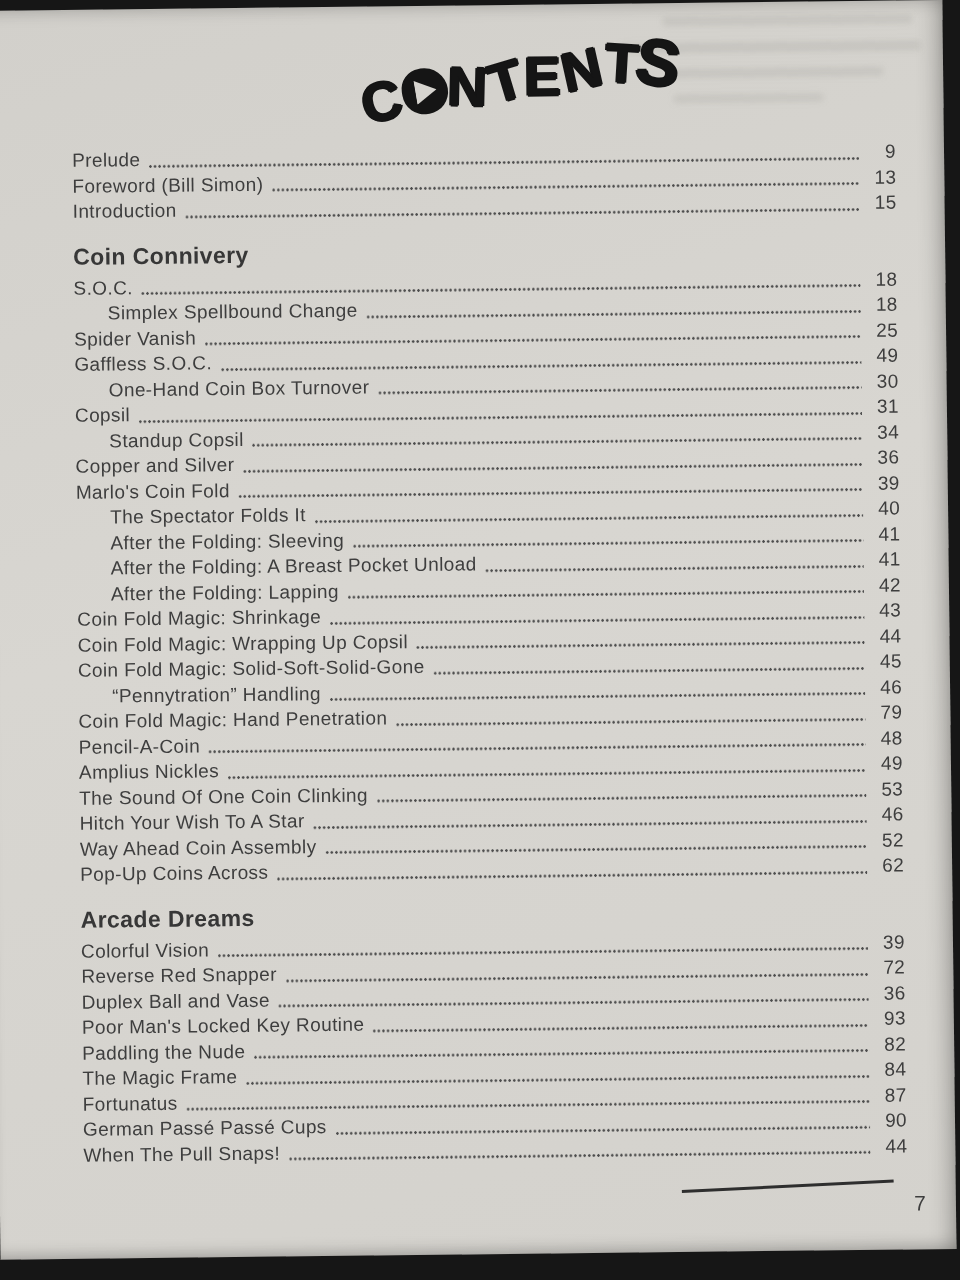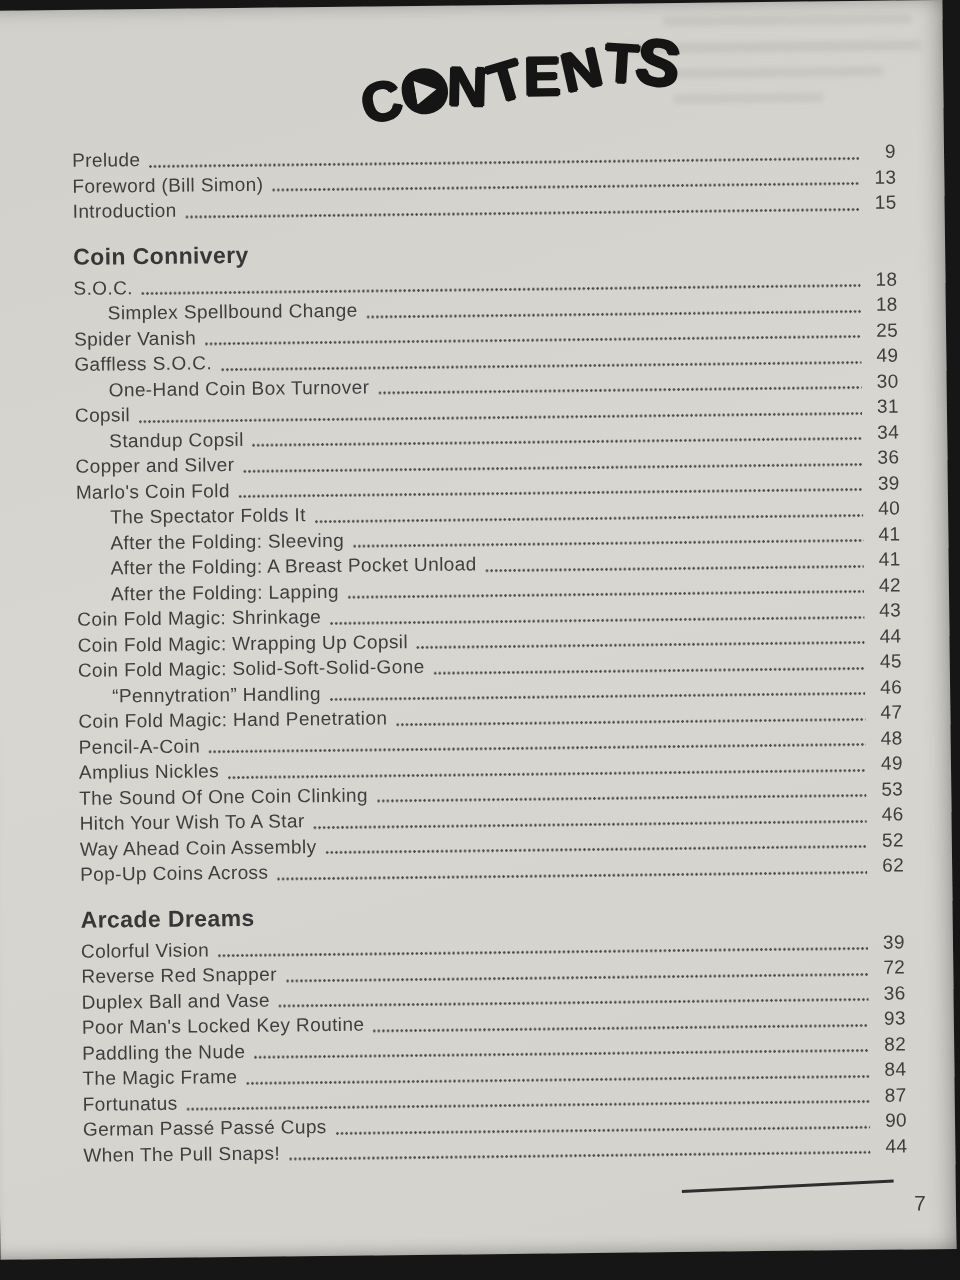--- a/index.html
+++ b/index.html
@@ -170,21 +170,21 @@
           <span class="num">45</span>
         </div>
         <div class="row indent">
           <span class="lbl">“Pennytration” Handling</span>
           <span class="dots"></span>
           <span class="num">46</span>
         </div>
         <div class="row">
           <span class="lbl">Coin Fold Magic: Hand Penetration</span>
           <span class="dots"></span>
-          <span class="num">47</span>
+          <span class="num">79</span>
         </div>
         <div class="row">
           <span class="lbl">Pencil-A-Coin</span>
           <span class="dots"></span>
           <span class="num">48</span>
         </div>
         <div class="row">
           <span class="lbl">Amplius Nickles</span>
           <span class="dots"></span>
           <span class="num">49</span>

